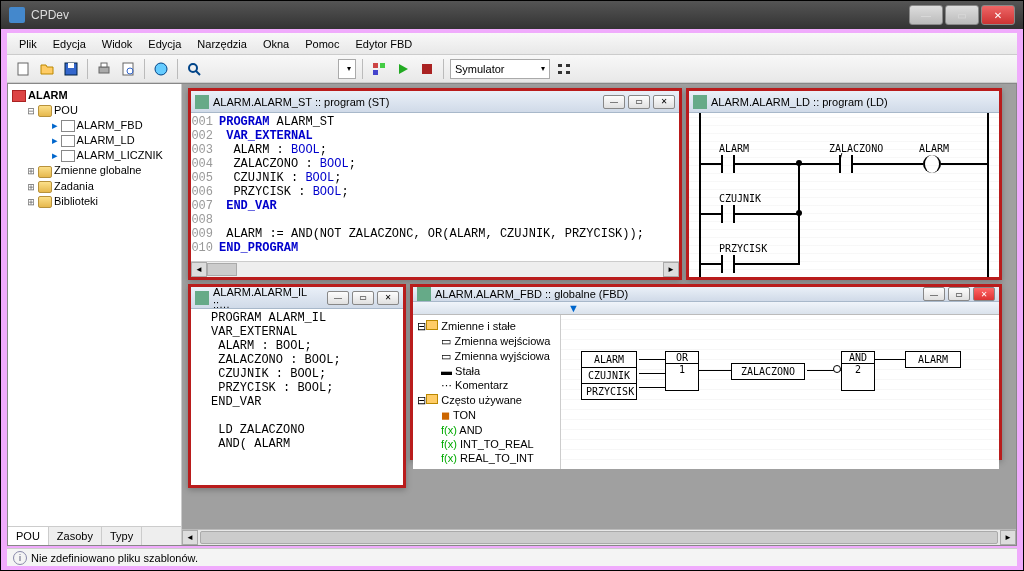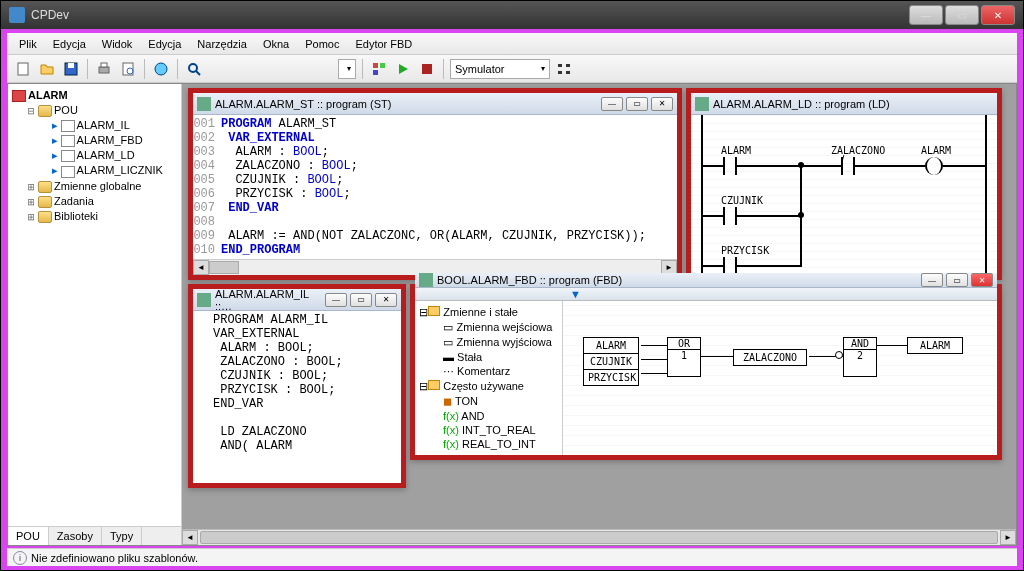--- a/index.html
+++ b/index.html
@@ -1,19 +1,19 @@
 <!DOCTYPE html>
 <html><head>
 <meta charset="utf-8">
 <style>
 * { box-sizing: border-box; margin: 0; padding: 0; }
 body { font-family: "Segoe UI", Tahoma, sans-serif; font-size: 11px; background: #1a1a1a; width: 1024px; height: 571px; overflow: hidden; position: relative; }
 
 
-.window { position: absolute; top: 0; left: 0; right: 0; bottom: 0; background: #d946ef; border: 1px solid #000; }
+.window { position: absolute; top: 0; left: 0; right: 0; bottom: 0; background: #f0abfc; border: 1px solid #000; }
 .titlebar { height: 28px; background: linear-gradient(#555, #333); display: flex; align-items: center; padding: 0 8px; color: #ddd; }
 .titlebar-icon { width: 16px; height: 16px; background: #4488cc; margin-right: 6px; border-radius: 2px; }
 .titlebar-title { flex: 1; font-size: 12px; }
 .titlebar-buttons { display: flex; }
 .titlebar-btn { width: 34px; height: 20px; margin-left: 2px; display: flex; align-items: center; justify-content: center; font-family: sans-serif; font-size: 10px; background: linear-gradient(#ddd,#bbb); border: 1px solid #888; border-radius: 3px; cursor: pointer; }
 .titlebar-btn.close { background: linear-gradient(#e66,#c33); color: #fff; }
 
 
 .menubar { height: 22px; background: linear-gradient(#f8f8f8,#e8e8e8); display: flex; align-items: center; padding: 7px 4px; border-bottom: 1px solid #ccc; margin: 4px 6px 0 6px; }
 .menubar-item { padding: 2px 8px; cursor: pointer; }
@@ -41,21 +41,21 @@
 .tree-node .label { cursor: pointer; }
 .tree-node .label.bold { font-weight: bold; }
 .left-tabs { display: flex; border-top: 1px solid #ccc; background: #eee; }
 .left-tab { padding: 3px 8px; border-right: 1px solid #ccc; cursor: pointer; font-size: 11px; }
 .left-tab.active { background: #fff; }
 
 
 .right-area { flex: 1; position: relative; background: #a0a0a0; }
 
 
-.child-win { position: absolute; background: #fff; border: 5px solid #b91c1c; box-shadow: 0 2px 6px rgba(0,0,0,0.25); display: flex; flex-direction: column; justify-content: flex-end; }
+.child-win { position: absolute; background: #fff; border: 3px solid #b91c1c; box-shadow: 0 2px 6px rgba(0,0,0,0.25); display: flex; flex-direction: column; }
 .child-title { height: 22px; background: linear-gradient(#eaf0f8,#d0dae8); border-bottom: 1px solid #a8b8ca; display: flex; align-items: center; padding: 0 4px; font-size: 11px; }
 .child-title .ci { width: 14px; height: 14px; background: #6a8; margin-right: 4px; }
 .child-title .ct { flex: 1; }
 .child-title .cbtn { width: 22px; height: 14px; margin-left: 3px; border: 1px solid #888; background: linear-gradient(#fdfdfd,#e0e0e0); font-size: 8px; display: flex; align-items: center; justify-content: center; cursor: pointer; border-radius: 2px; }
 .child-title .cbtn.close { background: linear-gradient(#f66,#d33); color: #fff; }
 .child-body { flex: 1; overflow: auto; background: #fff; }
 
 
 .code { font-family: Consolas, "Courier New", monospace; font-size: 12px; padding: 2px 0; white-space: pre; }
 .code-line { display: flex; }
@@ -203,21 +203,20 @@
         </svg>
       </div>
   </div>
 
   <div class="main">
 
     <div class="left-panel">
       <div class="tree">
         <div class="tree-node"><span class="icon root"></span><span class="label bold">ALARM</span></div>
         <div class="tree-node"><span class="indent" style="width:12px"></span><span class="exp">⊟</span><span class="icon folder"></span><span class="label">POU</span></div>
-        <div class="tree-node"><span class="indent" style="width:40px"></span><span style="color:#06c">▸</span> <span class="icon doc"></span><span class="label">ALARM_IL</span></div>
         <div class="tree-node"><span class="indent" style="width:40px"></span><span style="color:#06c">▸</span> <span class="icon doc"></span><span class="label">ALARM_FBD</span></div>
         <div class="tree-node"><span class="indent" style="width:40px"></span><span style="color:#06c">▸</span> <span class="icon doc"></span><span class="label">ALARM_LD</span></div>
         <div class="tree-node"><span class="indent" style="width:40px"></span><span style="color:#06c">▸</span> <span class="icon doc"></span><span class="label">ALARM_LICZNIK</span></div>
         <div class="tree-node"><span class="indent" style="width:12px"></span><span class="exp">⊞</span><span class="icon folder"></span><span class="label">Zmienne globalne</span></div>
         <div class="tree-node"><span class="indent" style="width:12px"></span><span class="exp">⊞</span><span class="icon folder"></span><span class="label">Zadania</span></div>
         <div class="tree-node"><span class="indent" style="width:12px"></span><span class="exp">⊞</span><span class="icon folder"></span><span class="label">Biblioteki</span></div>
       </div>
       <div class="left-tabs">
         <div class="left-tab active">POU</div>
         <div class="left-tab">Zasoby</div>
@@ -303,21 +302,21 @@
 END_VAR
 
  LD ZALACZONO
  AND( ALARM</pre>
         </div>
       </div>
 
       <div class="child-win" style="left:228px; top:200px; width:592px; height:176px">
         <div class="child-title">
           <div class="ci"></div>
-          <div class="ct">BOOL.ALARM_FBD :: program (FBD)</div>
+          <div class="ct">ALARM.ALARM_FBD :: globalne (FBD)</div>
           <div class="cbtn">—</div>
           <div class="cbtn">▭</div>
           <div class="cbtn close">✕</div>
         </div>
         <div class="fbd-toolbar">
           <span style="padding-left:155px; color:#06c">▼</span>
         </div>
         <div class="fbd-area">
           <div class="fbd-tree">
             <div class="tn"><span class="exp">⊟</span><span class="icon folder" style="display:inline-block;width:12px;height:10px;background:#fc6;border:1px solid #b80"></span> <span>Zmienne i stałe</span></div>

